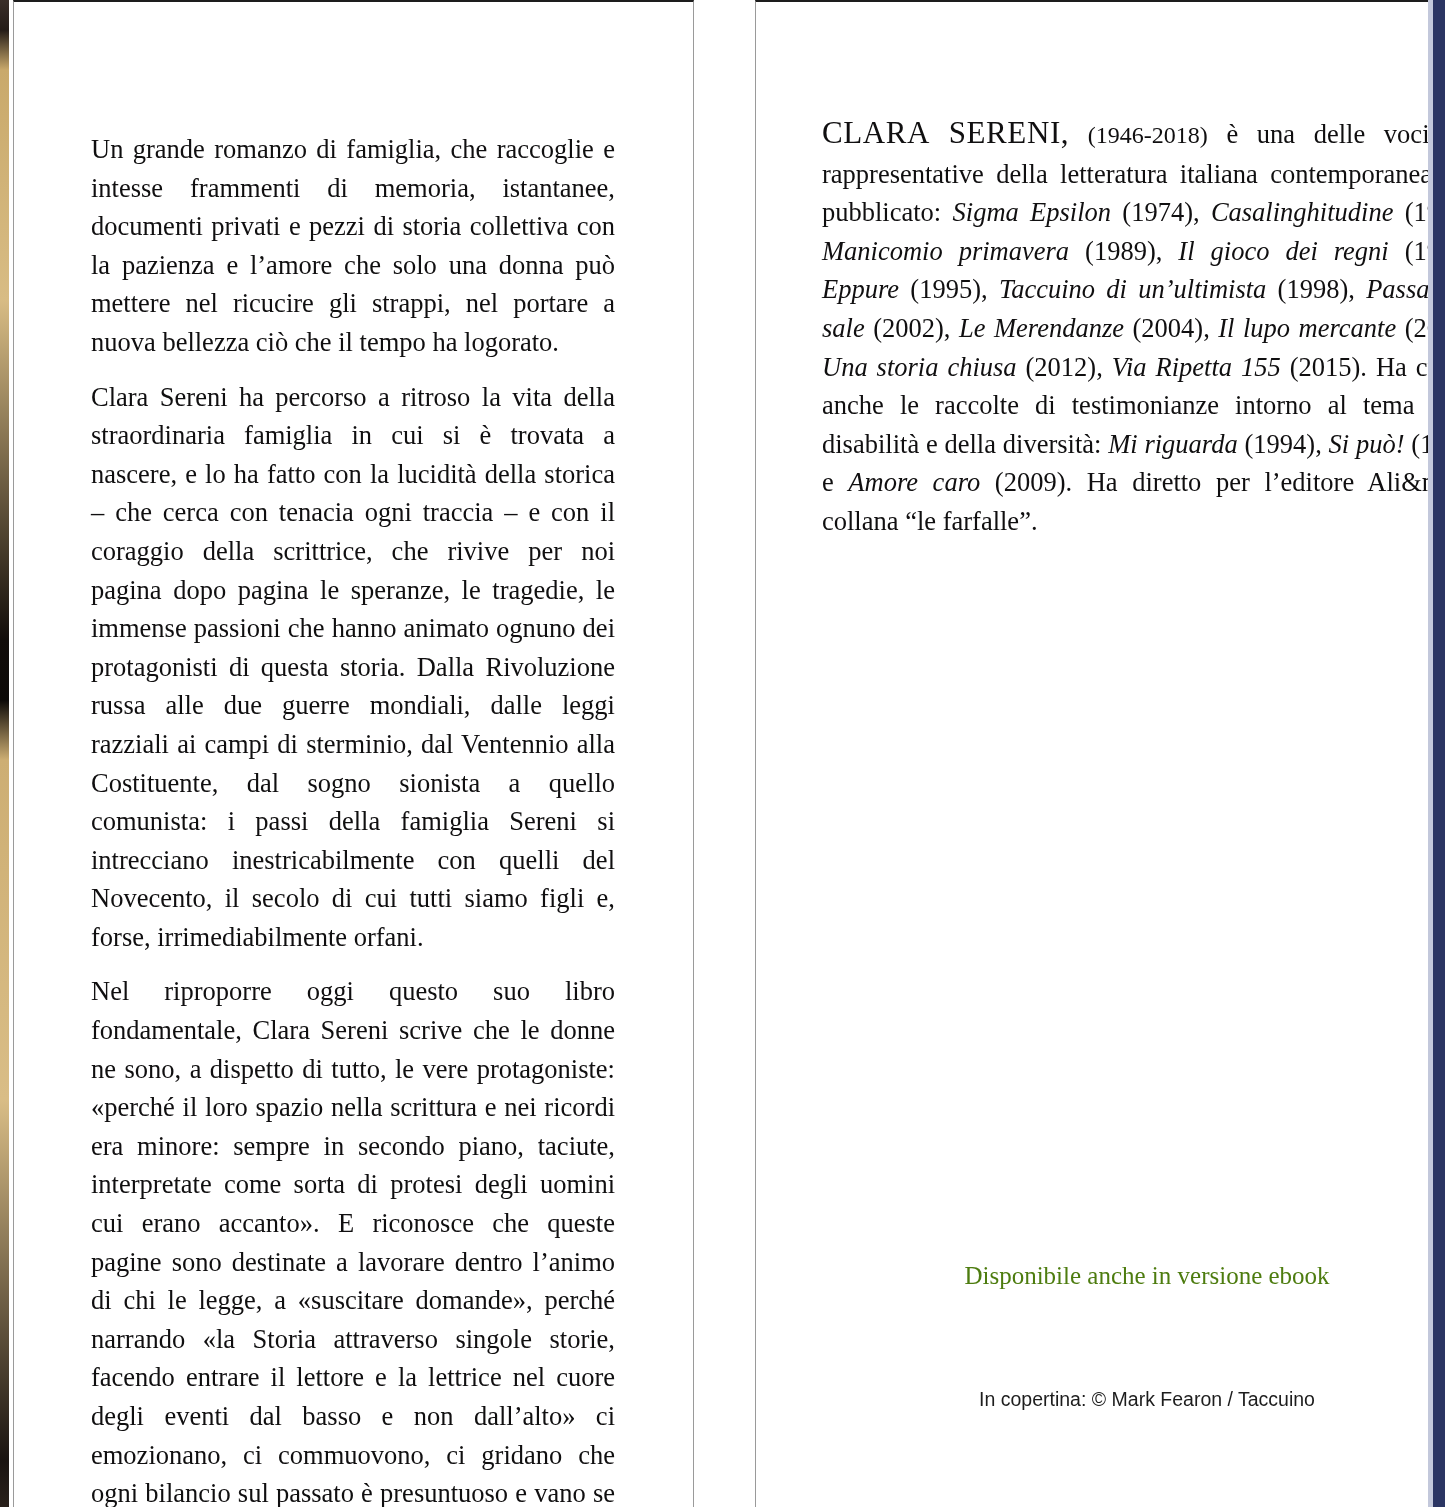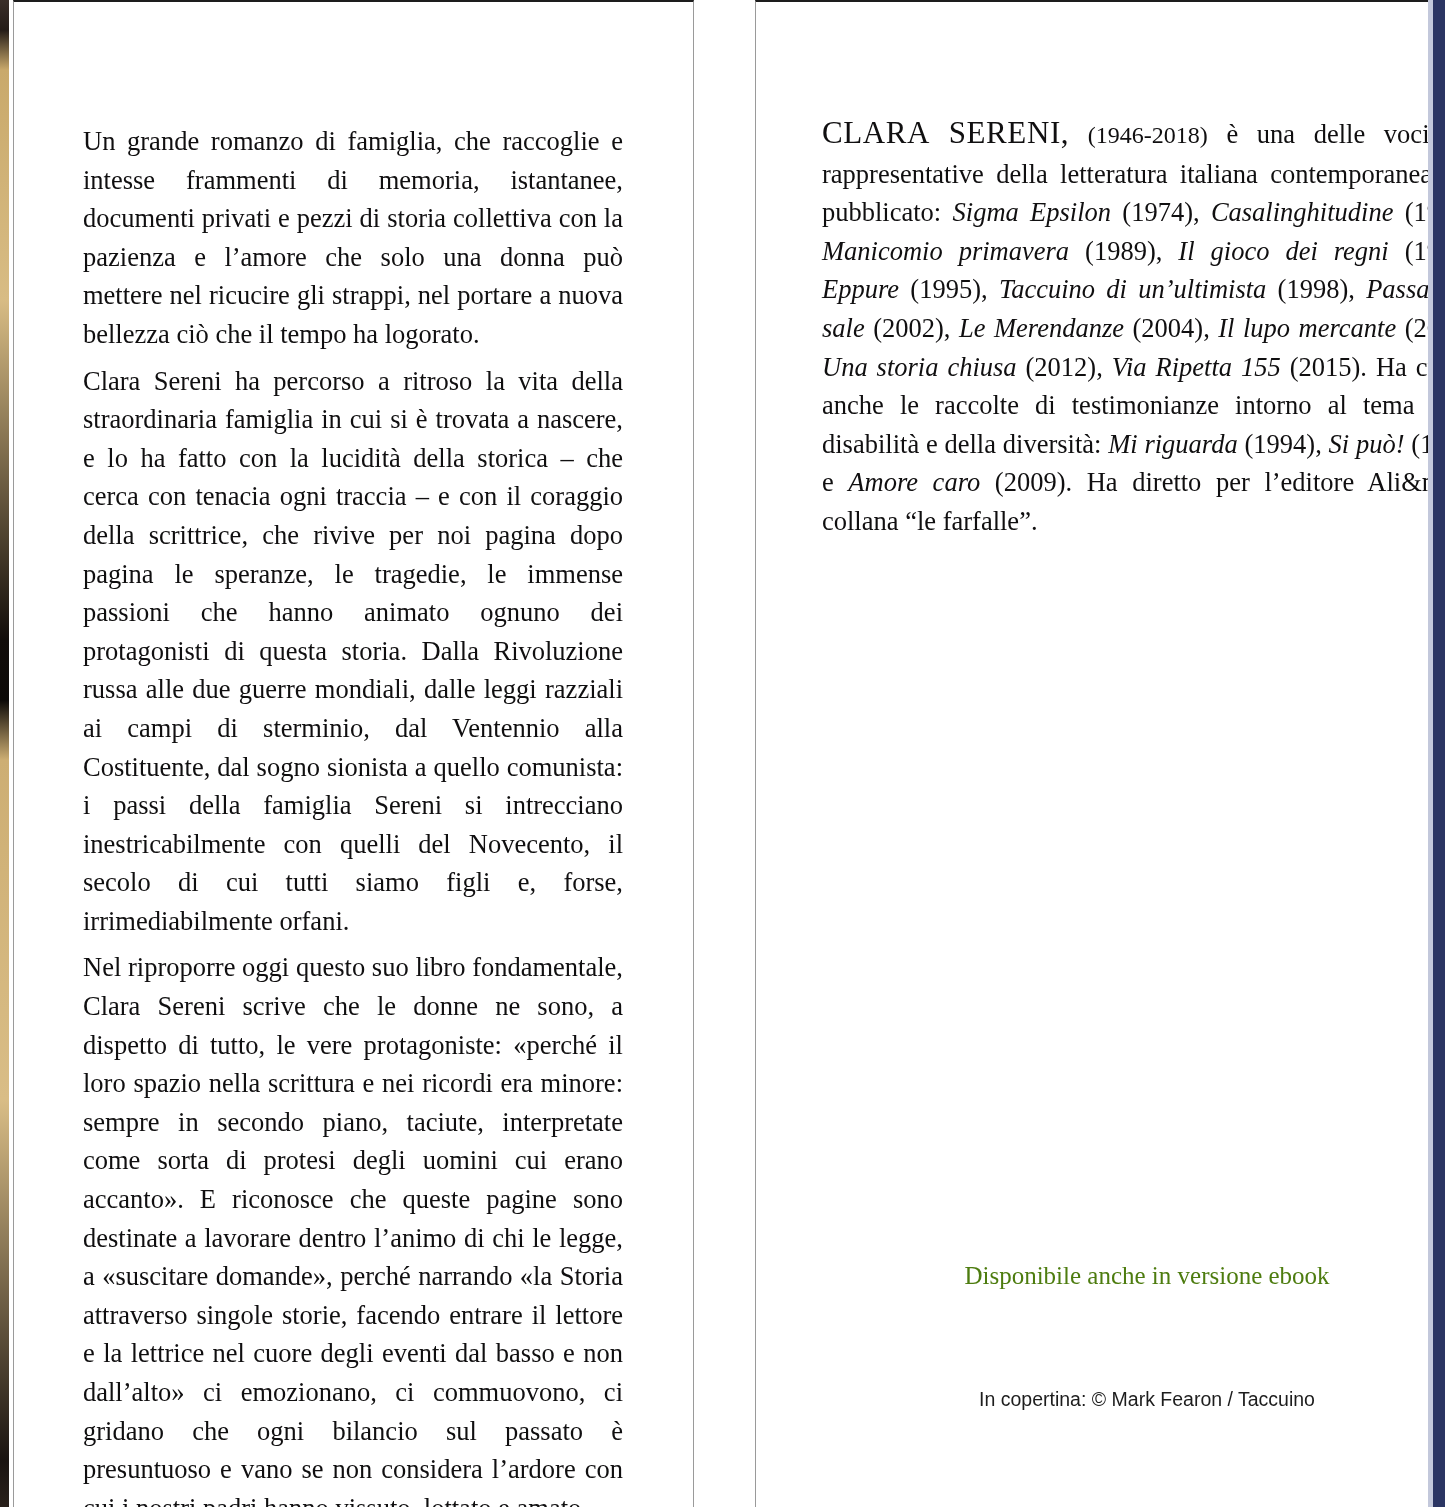--- a/index.html
+++ b/index.html
@@ -93,21 +93,21 @@
     right: 62px;
     top: 112px;
     font-size: 26.5px;
     line-height: 38.6px;
     color: #100f10;
     text-align: justify;
     text-justify: inter-word;
     hyphens: manual;
   }
   .blurb p {
-    margin: 8px;
+    margin: 16px;
   }
 
   .bio {
     position: absolute;
     left: 66px;
     right: 56px;
     top: 112px;
     font-size: 26.5px;
     line-height: 38.6px;
     color: #100f10;

